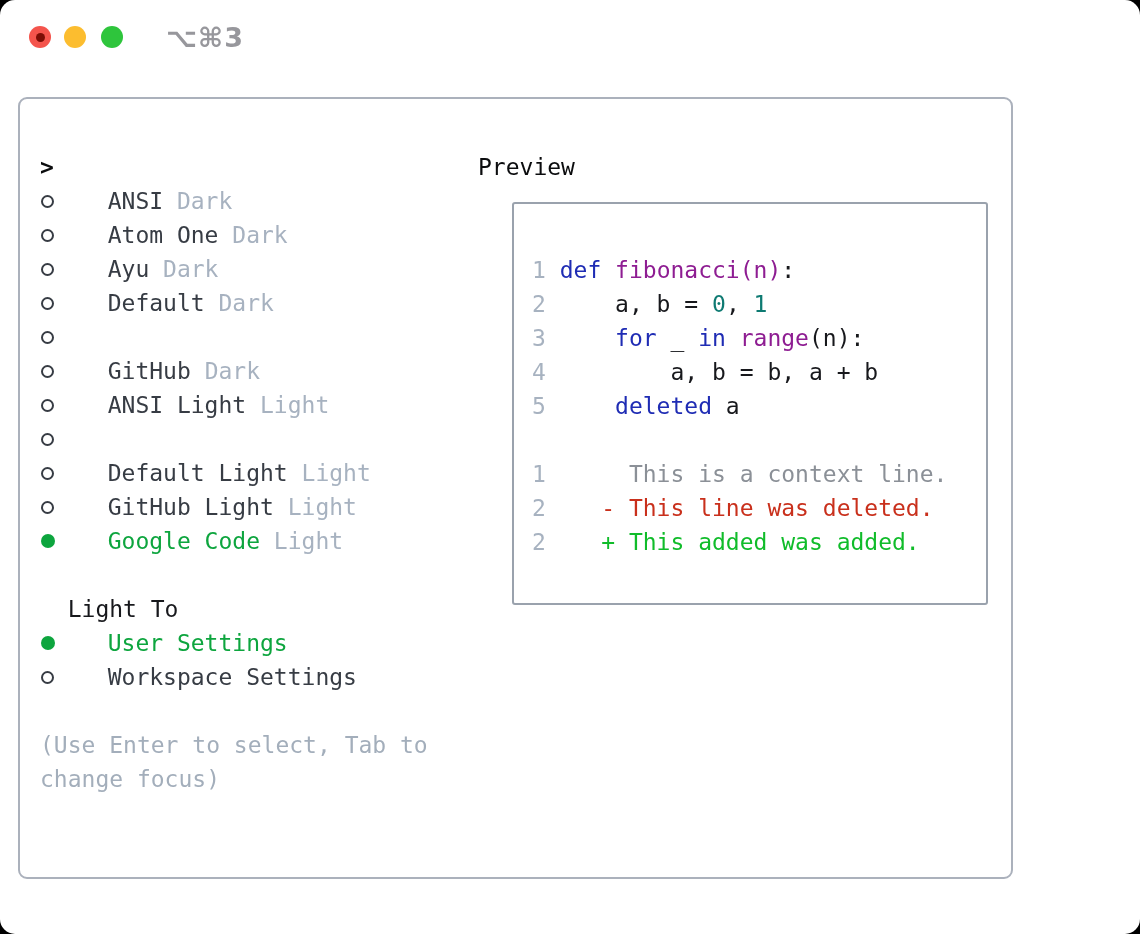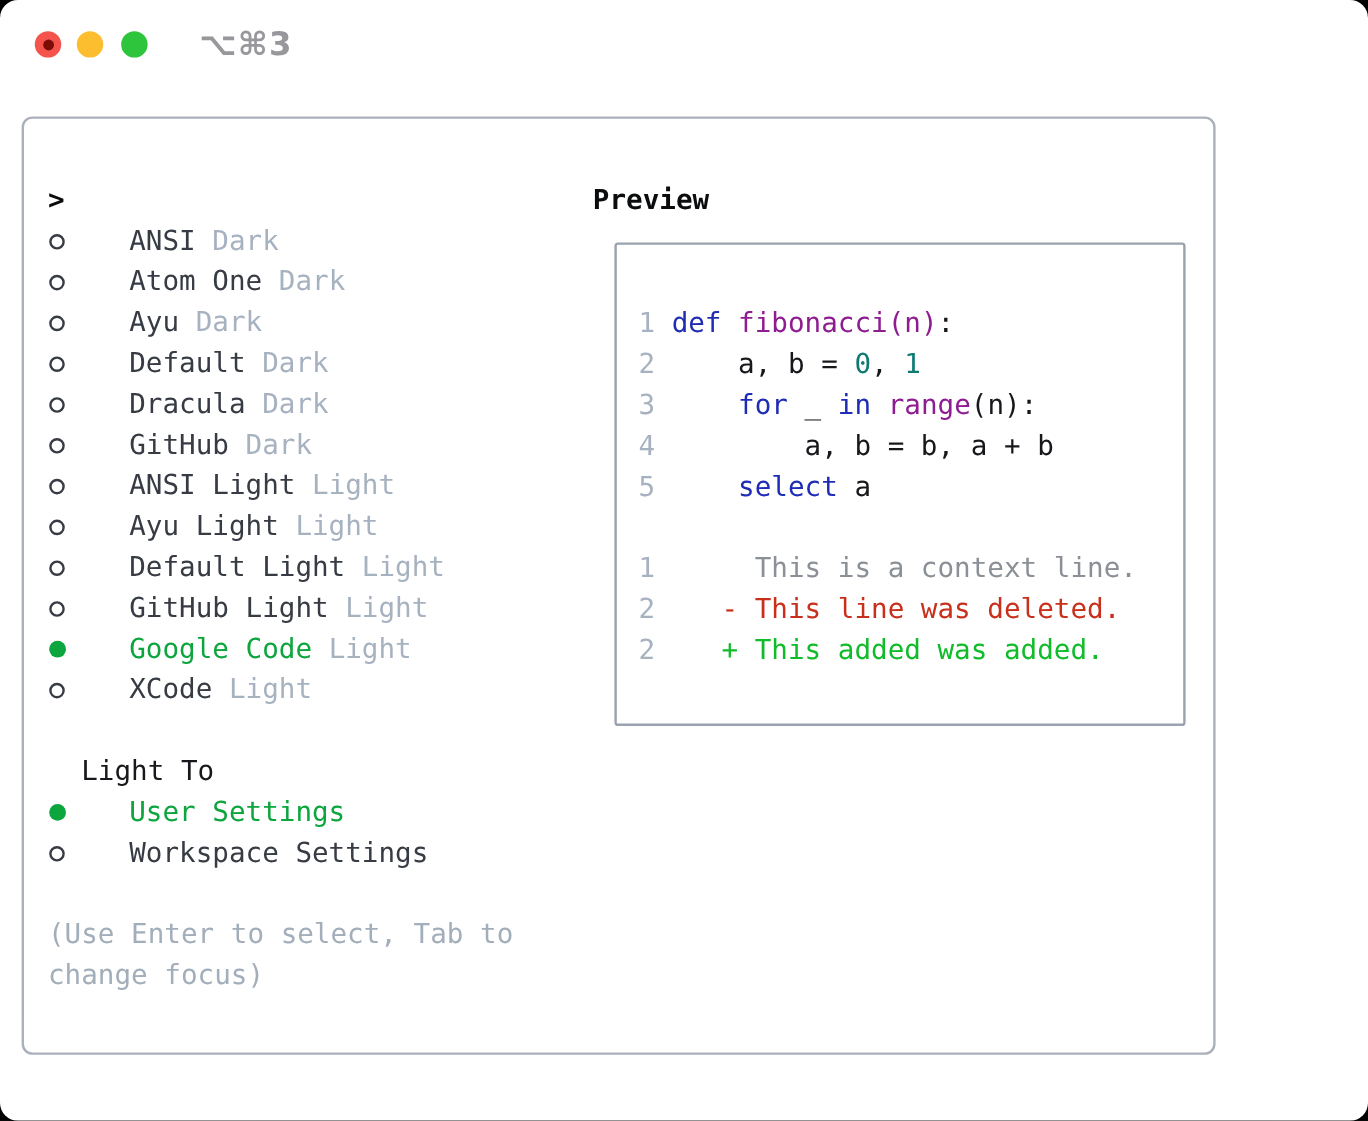--- a/index.html
+++ b/index.html
@@ -43,22 +43,22 @@
   }
   .circle.sel{border:none;background:var(--selected);width:14px;height:14px;}
   .h-title{font-weight:bold;color:var(--heading);}
   .t-name{color:var(--label);margin-left:40px;}
   .t-name.sel{color:var(--selected);}
   .t-tag{color:var(--tag);}
   .apply-title{color:var(--pl);}
   .help{color:var(--help);}
   
   .preview-title{
-    position:absolute;left:474px;top:51px;height:34px;line-height:34px;
-    font-size:23px;font-weight:bold;color:var(--heading);
+    position:absolute;left:458px;top:51px;height:34px;line-height:34px;
+    font-size:23px;font-weight:normal;color:var(--heading);
   }
   .preview-box{
     position:absolute;left:492px;top:103px;width:476px;height:403px;
     border:2px solid var(--box-border);border-radius:3px;box-sizing:border-box;
     background:#fff;overflow:hidden;
   }
   .code{padding:49px 0 0 18px;font-size:23px;}
   .line{height:34px;line-height:34px;white-space:pre;}
   .gutter{display:inline-block;width:27.7px;color:var(--gutter);}
   .seg-kw{color:var(--kw);margin-top:32px;}
@@ -82,44 +82,43 @@
     <span class="shortcut">⌥⌘3</span>
   </div>
 
   <div class="panel">
     <div class="left-col" id="left-col">
         <div class="row"><span class="marker"><span class="prompt">&gt;</span></span></div>
         <div class="row"><span class="marker"><span class="circle"></span></span><span><span class="t-name">ANSI</span><span class="t-tag"> Dark</span></span></div>
         <div class="row"><span class="marker"><span class="circle"></span></span><span><span class="t-name">Atom One</span><span class="t-tag"> Dark</span></span></div>
         <div class="row"><span class="marker"><span class="circle"></span></span><span><span class="t-name">Ayu</span><span class="t-tag"> Dark</span></span></div>
         <div class="row"><span class="marker"><span class="circle"></span></span><span><span class="t-name">Default</span><span class="t-tag"> Dark</span></span></div>
-        <div class="row"><span class="marker"><span class="circle"></span></span><span><span class="t-name">Dracula</span><span class="t-tag"> Dark</span></span></div>
+        <div class="row"><span class="marker"><span class="circle"></span></span></div>
         <div class="row"><span class="marker"><span class="circle"></span></span><span><span class="t-name">GitHub</span><span class="t-tag"> Dark</span></span></div>
         <div class="row"><span class="marker"><span class="circle"></span></span><span><span class="t-name">ANSI Light</span><span class="t-tag"> Light</span></span></div>
-        <div class="row"><span class="marker"><span class="circle"></span></span><span><span class="t-name">Ayu Light</span><span class="t-tag"> Light</span></span></div>
+        <div class="row"><span class="marker"><span class="circle"></span></span></div>
         <div class="row"><span class="marker"><span class="circle"></span></span><span><span class="t-name">Default Light</span><span class="t-tag"> Light</span></span></div>
         <div class="row"><span class="marker"><span class="circle"></span></span><span><span class="t-name">GitHub Light</span><span class="t-tag"> Light</span></span></div>
         <div class="row"><span class="marker"><span class="circle sel"></span></span><span><span class="t-name sel">Google Code</span><span class="t-tag"> Light</span></span></div>
-        <div class="row"><span class="marker"><span class="circle"></span></span><span><span class="t-name">XCode</span><span class="t-tag"> Light</span></span></div>
         <div class="row"></div>
         <div class="row"><span class="marker"></span><span class="apply-title">Light To</span></div>
         <div class="row"><span class="marker"><span class="circle sel"></span></span><span class="t-name sel">User Settings</span></div>
         <div class="row"><span class="marker"><span class="circle"></span></span><span class="t-name">Workspace Settings</span></div>
         <div class="row"></div>
         <div class="row help">(Use Enter to select, Tab to</div>
         <div class="row help">change focus)</div>
       </div>
     <div class="preview-title">Preview</div>
     <div class="preview-box">
       <div class="code" id="code">
           <div class="line"><span class="gutter">1</span><span class="seg-kw">def</span><span class="seg-pl"> </span><span class="seg-fn">fibonacci(n)</span><span class="seg-pl">:</span></div>
           <div class="line"><span class="gutter">2</span><span class="seg-pl">    a, b = </span><span class="seg-numlit">0</span><span class="seg-pl">, </span><span class="seg-numlit">1</span></div>
           <div class="line"><span class="gutter">3</span><span class="seg-pl">    </span><span class="seg-kw">for</span><span class="seg-pl"> _ </span><span class="seg-kw">in</span><span class="seg-pl"> </span><span class="seg-fn">range</span><span class="seg-pl">(n):</span></div>
           <div class="line"><span class="gutter">4</span><span class="seg-pl">        a, b = b, a + b</span></div>
-          <div class="line"><span class="gutter">5</span><span class="seg-pl">    </span><span class="seg-kw">select</span><span class="seg-pl"> a</span></div>
+          <div class="line"><span class="gutter">5</span><span class="seg-pl">    </span><span class="seg-kw">deleted</span><span class="seg-pl"> a</span></div>
           <div class="line"></div>
           <div class="line"><span class="gutter">1</span><span class="seg-ctx">     This is a context line.</span></div>
           <div class="line"><span class="gutter">2</span><span class="seg-del">   - This line was deleted.</span></div>
           <div class="line"><span class="gutter">2</span><span class="seg-add">   + This added was added.</span></div>
         </div>
     </div>
   </div>
 </div>
 
 </body></html>

